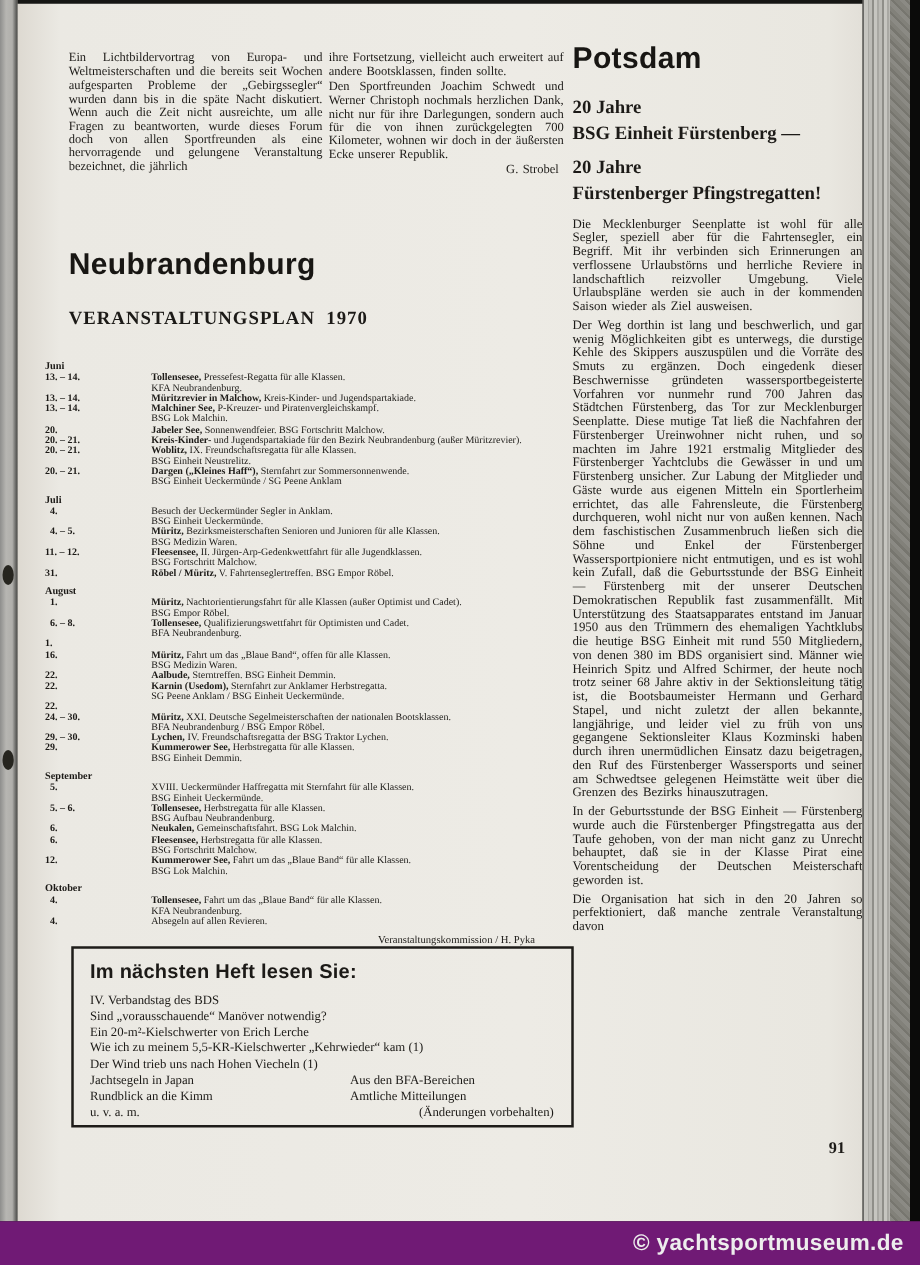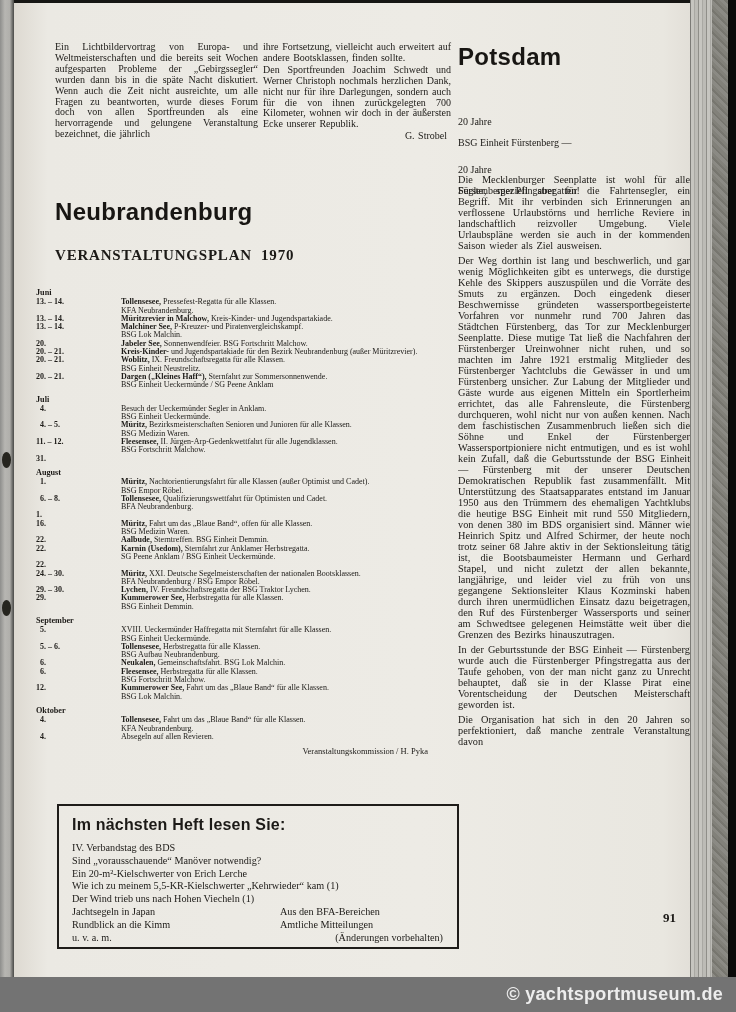--- a/index.html
+++ b/index.html
@@ -27,21 +27,21 @@
     position:absolute;left:690px;top:0;width:22px;height:977px;
     background:repeating-linear-gradient(90deg,#c6c5c0 0 3px,#a9a8a3 3px 4px,#bcbbb6 4px 7px,#8f8e89 7px 8px);
     border-left:1px solid #7c7b77;
   }
   .spine-right{
     position:absolute;left:712px;top:0;width:16px;height:977px;
     background:repeating-linear-gradient(45deg,#8b8a84 0 3px,#77766f 3px 5px,#82817a 5px 8px);
   }
   .edge-black{position:absolute;left:728px;top:0;width:8px;height:977px;background:#0b0b0a;}
   .bottom-bar{
-    position:absolute;left:0;top:977px;width:736px;height:35px;background:#737373;
+    position:absolute;left:0;top:977px;width:736px;height:35px;background:#701a75;
     color:#ededed;font-family:"Liberation Sans", sans-serif;font-weight:bold;
     font-size:18px;line-height:35px;text-align:right;padding-right:13px;box-sizing:border-box;
     letter-spacing:0.3px;
   }
   
   .abs{position:absolute;}
   .body-text{font-size:10px;line-height:10.9px;text-align:justify;word-spacing:1px;}
   .intro-col1{left:41px;top:42px;width:203px;}
   .intro-col2{left:249px;top:42px;width:188px;}
   .intro-p{margin:0 0 1px 0;}
@@ -57,35 +57,35 @@
   
   .schedule{left:22px;top:289px;width:416px;font-size:8px;line-height:8.3px;}
   .month-label{font-weight:bold;font-size:8.2px;margin:0 0 1px 0;}
   .month{margin-bottom:6px;}
   .ev-row{display:flex;}
   .ev-date{width:49px;flex:0 0 49px;font-weight:bold;white-space:pre;}
   .ev-desc{flex:1;margin-left:36px;}
   .commission{text-align:right;padding-right:24px;font-size:8.5px;margin-top:3px;}
   
   .next-box{
-    left:43px;top:804px;width:402px;height:145px;box-sizing:border-box;
+    left:43px;top:757px;width:402px;height:145px;box-sizing:border-box;
     border:2px solid #1e1c19;padding:10px 12px 0 13px;
   }
   .next-title{
     font-family:"Liberation Sans", sans-serif;font-weight:bold;font-size:16px;
     margin:0 0 8px 0;letter-spacing:0.2px;
   }
   .ni-item{font-size:10.2px;line-height:12.8px;}
   .ni-row{display:flex;font-size:10.2px;line-height:12.8px;}
   .ni-left{width:208px;flex:0 0 208px;}
   .ni-right{flex:1;}
   .ni-right-end{text-align:right;padding-right:2px;}
   
-  .pd-title{left:444px;top:43px;text-align:center;}
-  .pd-sub{left:444px;top:76px;width:232px;font-weight:normal;font-size:10px;line-height:21px;margin-top:35px;}
+  .pd-title{left:444px;top:33px;text-align:center;}
+  .pd-sub{left:444px;top:76px;width:232px;font-weight:bold;font-size:15px;line-height:21px;}
   .pd-sub-2{top:124px;}
   .pd-body{left:444px;top:174px;width:232px;height:734px;overflow:hidden;
     font-size:10.3px;line-height:11px;text-align:justify;word-spacing:1.3px;}
   .pot-par{margin:0 0 4px 0;}
   .page-number{left:444px;top:910px;width:218px;text-align:right;font-weight:bold;font-size:13px;}
 </style>
 </head>
 <body>
 
 <div class="spine-left"></div>
@@ -149,20 +149,21 @@
           <div class="ev-row">
             <div class="ev-date"> 4. – 5.</div>
             <div class="ev-desc"><b>Müritz,</b> Bezirksmeisterschaften Senioren und Junioren für alle Klassen.<div class="ev-line2">BSG Medizin Waren.</div></div>
           </div>
           <div class="ev-row">
             <div class="ev-date">11. – 12.</div>
             <div class="ev-desc"><b>Fleesensee,</b> II. Jürgen-Arp-Gedenkwettfahrt für alle Jugendklassen.<div class="ev-line2">BSG Fortschritt Malchow.</div></div>
           </div>
           <div class="ev-row">
             <div class="ev-date">31.</div>
+            <div class="ev-desc"><b>Röbel / Müritz,</b> V. Fahrtenseglertreffen. BSG Empor Röbel.</div>
           </div>
         </div>
         <div class="month">
           <div class="month-label">August</div>
           <div class="ev-row">
             <div class="ev-date"> 1.</div>
             <div class="ev-desc"><b>Müritz,</b> Nachtorientierungsfahrt für alle Klassen (außer Optimist und Cadet).<div class="ev-line2">BSG Empor Röbel.</div></div>
           </div>
           <div class="ev-row">
             <div class="ev-date"> 6. – 8.</div>

